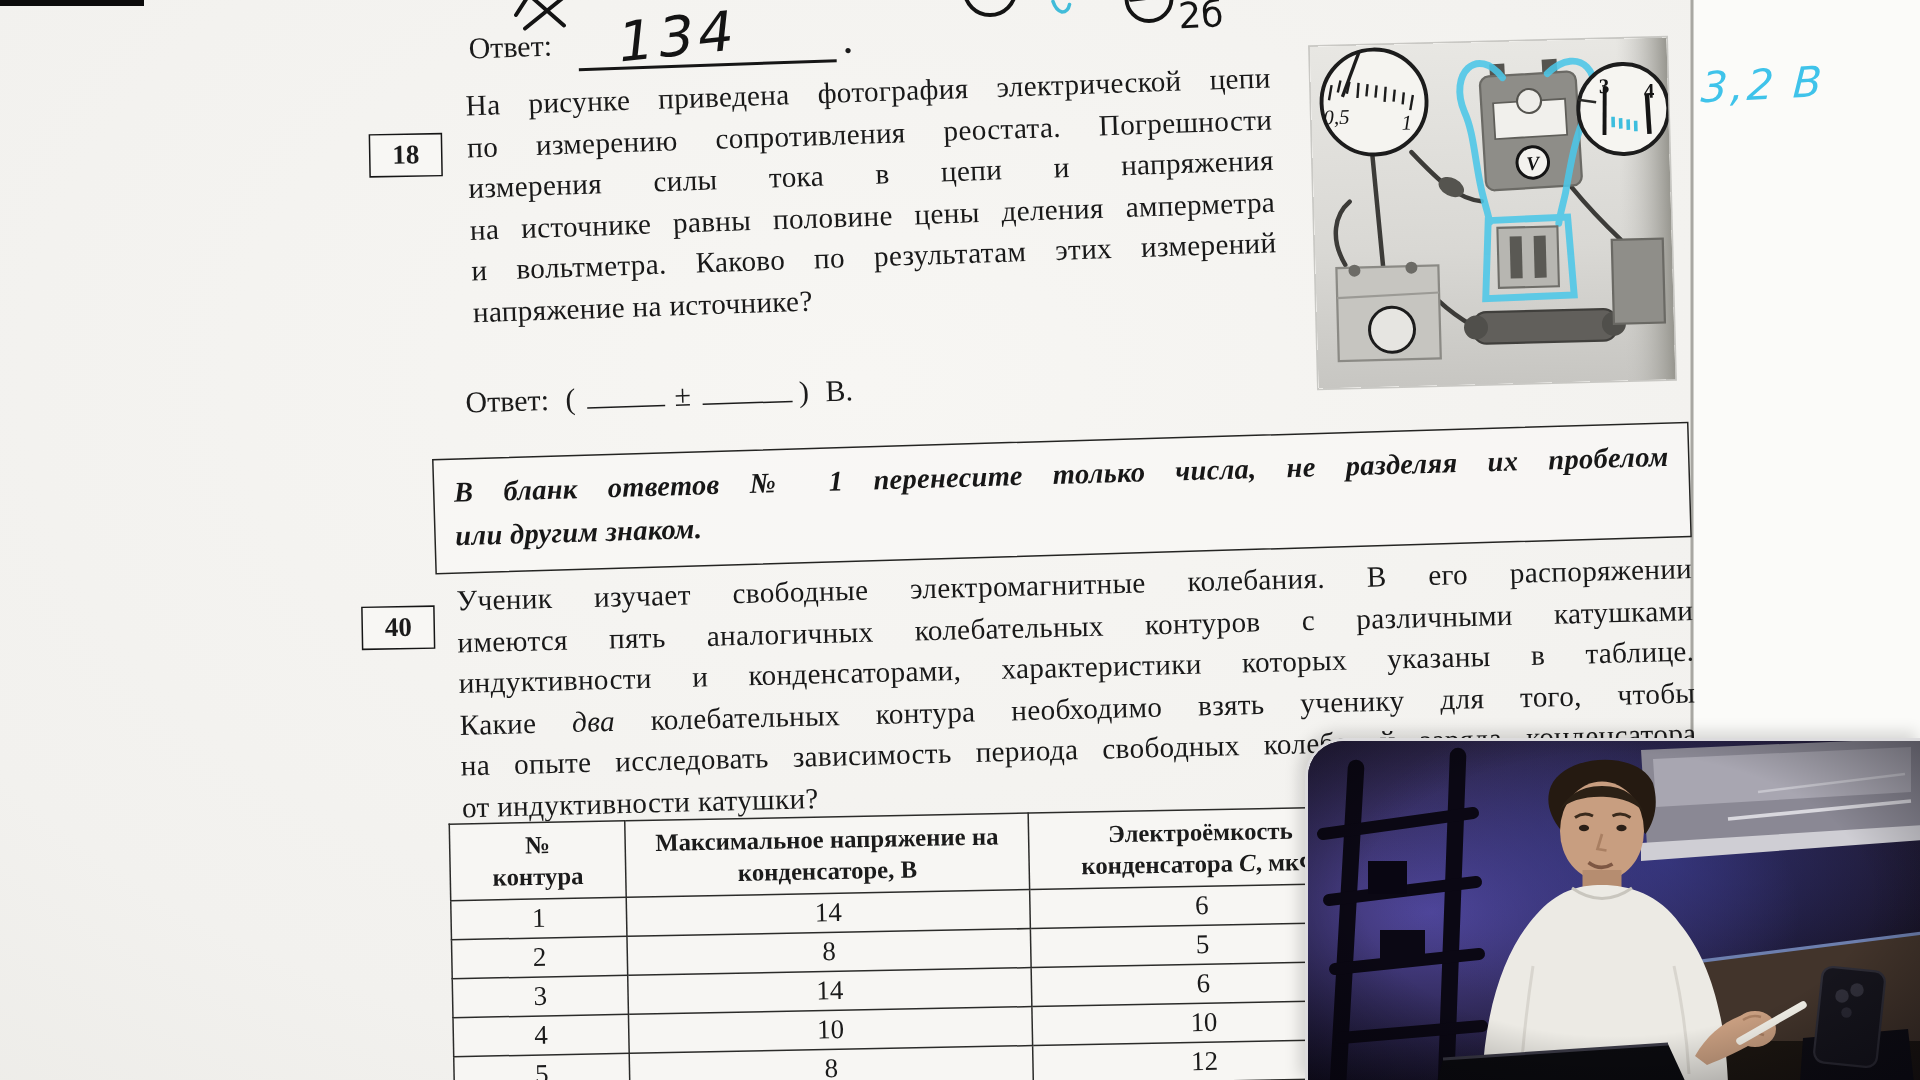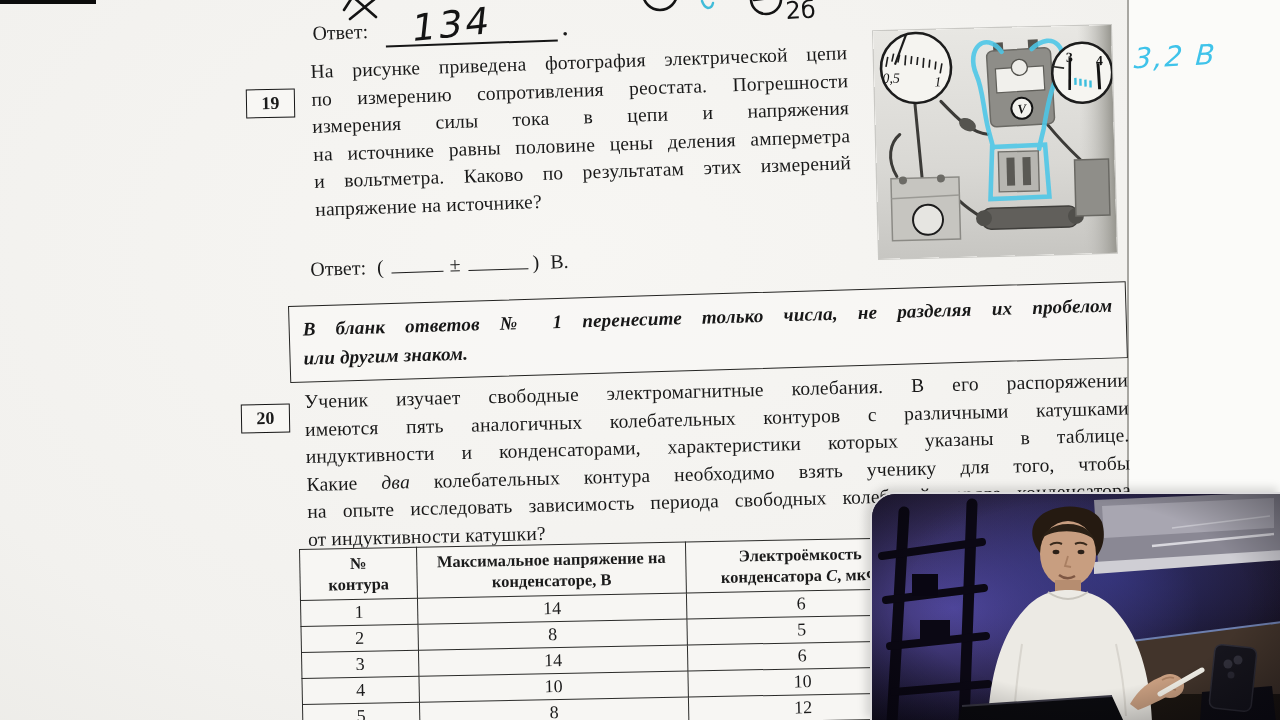--- a/index.html
+++ b/index.html
@@ -87,21 +87,21 @@
     <text class="score-note" x="456" y="19" transform="rotate(-3 456 19)">2б</text>
   </svg>
 
   <div class="abs ans1">
     <span class="lbl">Ответ:</span>
     <div class="abs uline1"></div>
     <div class="abs hand-val">134</div>
     <div class="abs dot1">.</div>
   </div>
 
-  <div class="abs qbox qbox19">19</div>
+  <div class="abs qbox qbox19">18</div>
   <div class="abs ptext q19text">
     <div class="jline">На рисунке приведена фотография электрической цепи</div>
     <div class="jline">по измерению сопротивления реостата. Погрешности</div>
     <div class="jline">измерения силы тока в цепи и напряжения</div>
     <div class="jline">на источнике равны половине цены деления амперметра</div>
     <div class="jline">и вольтметра. Каково по результатам этих измерений</div>
     <div class="jline last">напряжение на источнике?</div>
   </div>
 
   <div class="abs photo">
@@ -199,21 +199,21 @@
     <span>Ответ:</span>
     <span style="margin-left:6px;">(</span><span class="bl bl1"></span><span>±</span><span class="bl bl2"></span><span>)</span>
     <span style="margin-left:6px;">В.</span>
   </div>
 
   <div class="abs notebox">
     <div class="nline n1">В бланк ответов № 1 перенесите только числа, не разделяя их пробелом</div>
     <div class="nline">или другим знаком.</div>
   </div>
 
-  <div class="abs qbox qbox20">20</div>
+  <div class="abs qbox qbox20">40</div>
   <div class="abs ptext q20text">
     <div class="jline">Ученик изучает свободные электромагнитные колебания. В его распоряжении</div>
     <div class="jline">имеются пять аналогичных колебательных контуров с различными катушками</div>
     <div class="jline">индуктивности и конденсаторами, характеристики которых указаны в таблице.</div>
     <div class="jline"><span>Какие </span><em>два</em><span> колебательных контура необходимо взять ученику для того, чтобы</span></div>
     <div class="jline">на опыте исследовать зависимость периода свободных колебаний заряда конденсатора</div>
     <div class="jline last">от индуктивности катушки?</div>
   </div>
 
   <table class="abs ptable">

